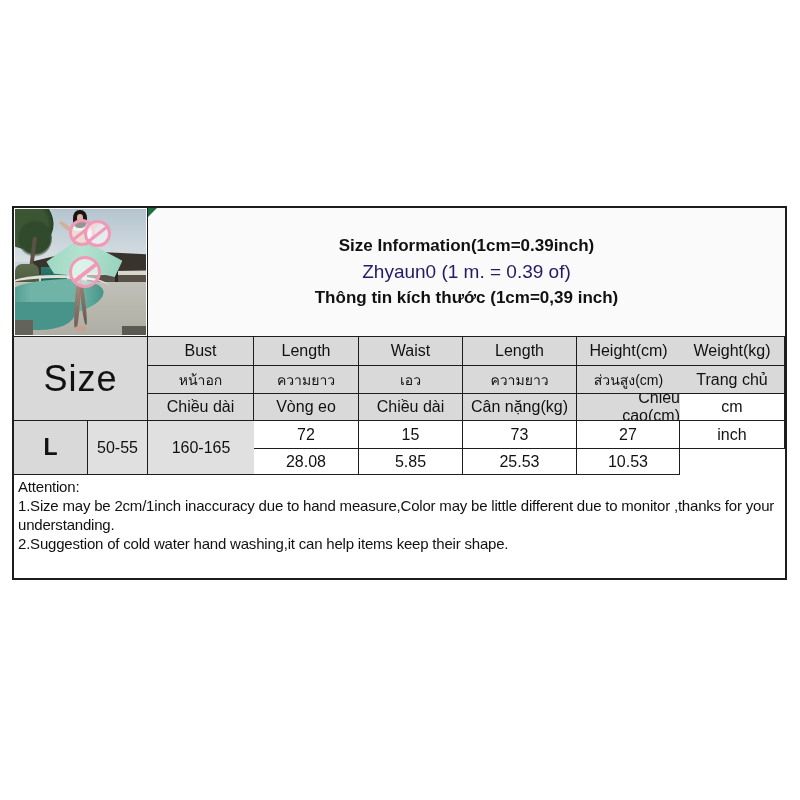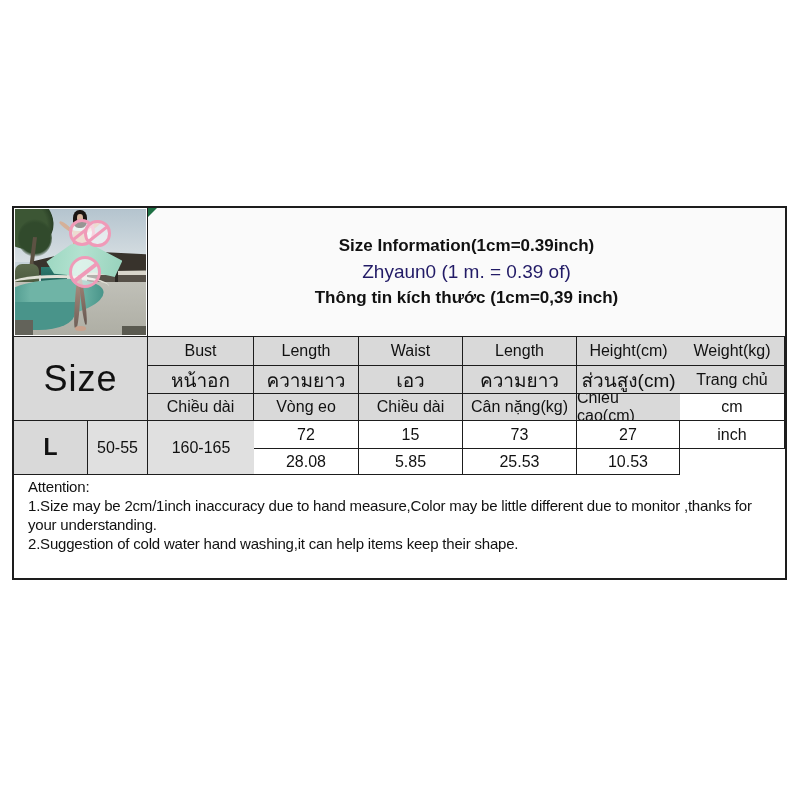--- a/index.html
+++ b/index.html
@@ -5,21 +5,21 @@
   html,body{margin:0;padding:0;background:#fff;}
   .canvas{position:relative;width:800px;height:800px;background:#fff;overflow:hidden;
           font-family:"Liberation Sans","DejaVu Sans",sans-serif;color:#111;}
 
   
   .chart{position:absolute;left:12px;top:206px;width:775px;height:374px;
          border:2px solid #1d1d1d;box-sizing:border-box;display:grid;
          grid-template-columns:74px 60px 106px 105px 104px 114px 103px 105px;
          grid-template-rows:129px 29px 28px 27px 28px 26px 101px;}
   .cell{border-right:1px solid #1d1d1d;border-bottom:1px solid #1d1d1d;box-sizing:border-box;
-        display:flex;align-items:center;justify-content:center;text-align:left;
+        display:flex;align-items:center;justify-content:center;text-align:right;
         font-size:16px;overflow:hidden;position:relative;background:#fff;}
   .lastcol{border-right:none;}
   .lastrow{border-bottom:none;}
   .gray{background:var(--header-gray,#d9d9d9);}
   .lightgray{background:var(--merged-gray,#e0e0e0);}
   .bold{font-weight:normal;}
 
   
   .title-cell{grid-column:3/9;grid-row:1;flex-direction:column;gap:5px;background:#fafafa;}
   .title-line1,.title-line3{font-weight:bold;font-size:17px;color:#111;}
@@ -61,29 +61,29 @@
   .foot{left:46%;top:93%;width:8%;height:3.5%;background:#c9a28d;border-radius:50%;}
   .censor{border:3px solid var(--censor-pink,#f09ab8);border-radius:50%;background:rgba(255,255,255,0.55);box-sizing:border-box;}
   .censor::before{content:"";position:absolute;left:-6%;top:45%;width:112%;height:14%;
                   background:var(--censor-pink,#f09ab8);transform:rotate(-38deg);}
   .c1{left:41%;top:8%;width:20%;height:21%;}
   .c2{left:53%;top:9%;width:20%;height:21%;}
   .c3{left:41%;top:37%;width:25%;height:26%;}
 
   
   .size-cell{grid-column:1/3;grid-row:2/5;font-size:36px;font-weight:normal;letter-spacing:1px;}
-  .th-row{font-size:19px;}
+  .th-row{font-size:14px;}
   .l-cell{grid-column:1;grid-row:5/7;font-size:23px;font-weight:bold;}
   .merged{grid-row:5/7;}
   .val{font-weight:normal;}
 
   
   .attn{grid-column:1/9;grid-row:7;align-items:flex-start;justify-content:flex-start;
         flex-direction:column;text-align:left;padding:2px 6px 0 4px;font-size:15px;
-        line-height:19px;letter-spacing:-0.2px;background:#fff;margin-left:10px;}
+        line-height:19px;letter-spacing:-0.2px;background:#fff;}
   .attn div{width:100%;}
 </style>
 </head>
 <body>
 
 <div class="canvas">
   <div class="chart">
 
     <div class="cell img-cell">
       <div class="photo">

